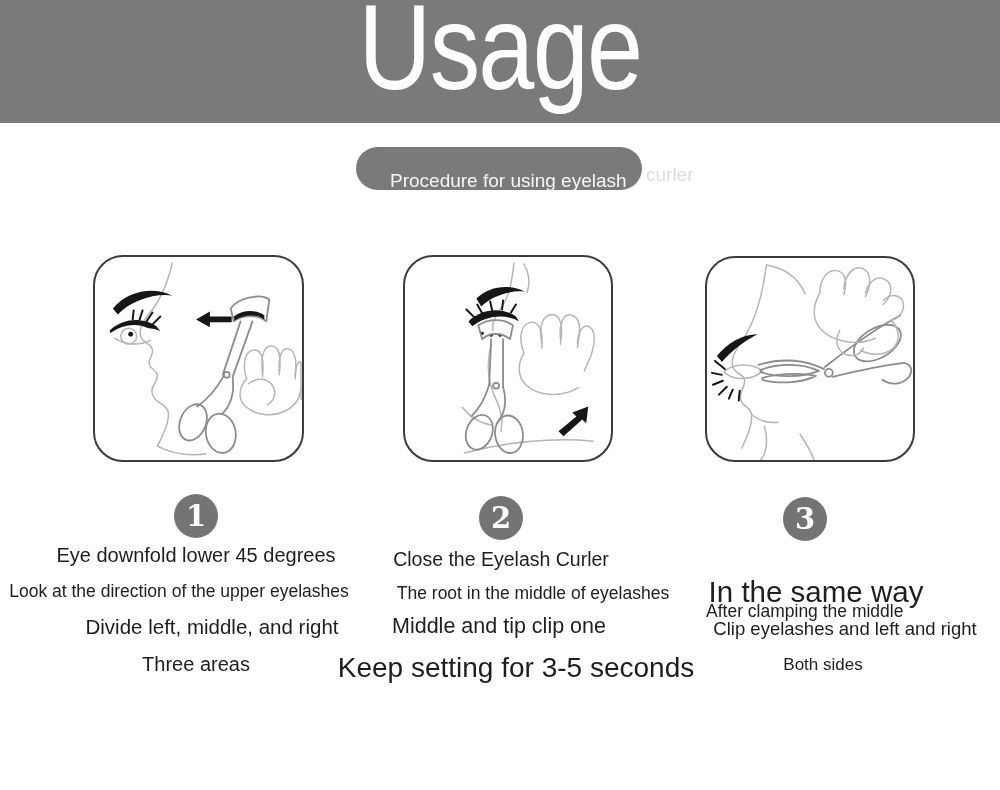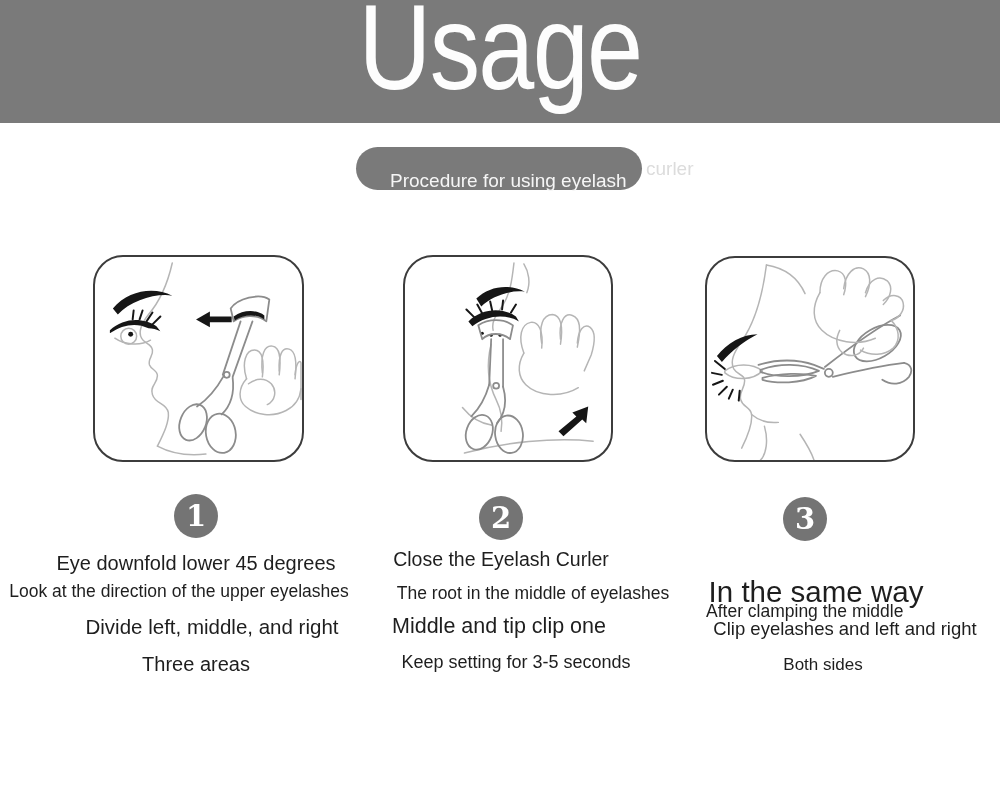--- a/index.html
+++ b/index.html
@@ -14,21 +14,21 @@
   .banner{position:absolute;left:0;top:0;width:1000px;height:123px;background:var(--banner-bg);}
   .banner h1{
     margin:0;position:absolute;left:0;top:-22px;width:1000px;text-align:center;
     font-size:120px;font-weight:400;color:#fdfdfd;letter-spacing:-2px;
     transform:scaleX(0.84);transform-origin:50% 0;
   }
 
   
   .pill{position:absolute;left:356px;top:147px;width:286px;height:43px;border-radius:22px;background:var(--pill-bg);}
   .pill-text{position:absolute;left:390px;top:158px;font-size:19px;color:#f6f6f6;white-space:nowrap;margin-top:12px;}
-  .ghost-text{position:absolute;left:646px;top:158px;font-size:19px;color:var(--ghost-text);white-space:nowrap;}
+  .ghost-text{position:absolute;left:646px;top:164px;font-size:19px;color:var(--ghost-text);white-space:nowrap;}
 
   
   .panel{position:absolute;width:210px;height:207px;border:2px solid var(--panel-border);border-radius:30px;background:#fff;box-sizing:border-box;}
   .panel-1{left:93px;top:255px;width:211px;}
   .panel-2{left:403px;top:255px;}
   .panel-3{left:705px;top:256px;height:206px;}
   .panel svg{position:absolute;left:2px;top:2px;}
   .f{fill:none;stroke:#b5b5b5;stroke-width:1.5;stroke-linecap:round;stroke-linejoin:round;}
   .t{fill:none;stroke:#8c8c8c;stroke-width:1.8;stroke-linecap:round;stroke-linejoin:round;}
   .k{fill:#161616;stroke:none;}
@@ -38,28 +38,28 @@
   .step-circle{position:absolute;width:44px;height:44px;border-radius:50%;background:var(--circle-bg);
     display:flex;align-items:center;justify-content:center;}
   .step-circle span{font-family:"DejaVu Serif",serif;font-weight:bold;font-size:29px;color:#ffffff;line-height:1;}
   .c1{left:174px;top:494px;}
   .c2{left:479px;top:496px;}
   .c3{left:783px;top:497px;}
 
   
   .line{position:absolute;margin:0;white-space:nowrap;color:var(--text-color);text-align:center;}
   .clip{overflow:hidden;}
-  .s1l1{left:0;top:544px;width:392px;font-size:20px;margin-top:8px;}
+  .s1l1{left:0;top:544px;width:392px;font-size:20px;}
   .s1l2{left:4px;top:581px;width:350px;font-size:17.5px;}
   .s1l3{left:16px;top:615px;width:392px;font-size:20.5px;}
   .s1l4{left:0;top:653px;width:392px;font-size:20px;}
   .s2l1{left:305px;top:548px;width:392px;font-size:19.5px;}
   .s2l2{left:337px;top:583px;width:392px;font-size:17.5px;}
   .s2l3{left:303px;top:614px;width:392px;font-size:21.5px;text-align:center;}
-  .s2l4{left:320px;top:652px;width:392px;font-size:18px;}
+  .s2l4{left:320px;top:652px;width:392px;font-size:28px;}
   .s3l1{left:706px;top:554px;width:199px;font-size:17.5px;text-align:left;margin-top:47px;}
   .s3l2{left:620px;top:575px;width:392px;font-size:29.5px;}
   .s3l3{left:649px;top:618px;width:392px;font-size:18.5px;}
   .s3l4{left:627px;top:655px;width:392px;font-size:17px;}
 </style>
 </head>
 <body>
 
 <div class="page">
 

